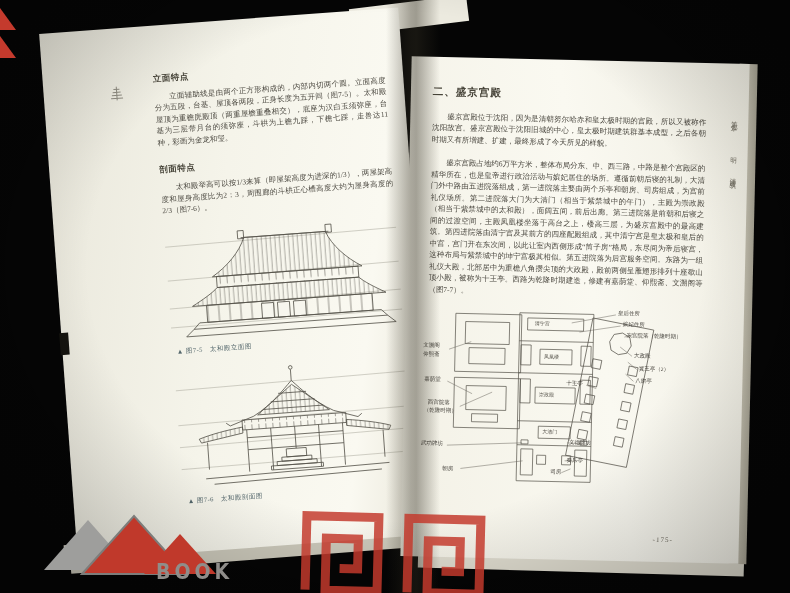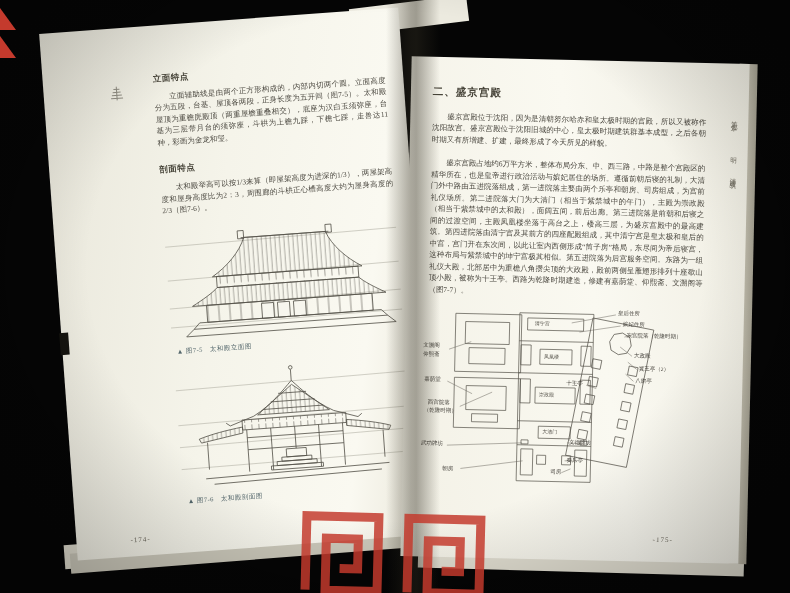--- a/index.html
+++ b/index.html
@@ -285,20 +285,28 @@
   </div>
 
   <div class="gutter"></div>
   <div class="vignette"></div>
 
   <svg class="wm wm-corner" width="20" height="58" viewBox="0 0 20 58">
     <polygon points="0,4 16,26 0,26" fill="#c43a2d"></polygon>
     <polygon points="0,32 16,54 0,54" fill="#c43a2d"></polygon>
   </svg>
 
+  <div class="wm wm-logo">
+    <svg width="240" height="84" viewBox="0 0 240 84">
+      <polygon points="16,62 60,12 104,62" fill="#9e9e9c"></polygon>
+      <polygon points="54,66 106,8 158,66" fill="#c0392b" stroke="#7d7d7b" stroke-width="2"></polygon>
+      <polygon points="116,66 152,26 188,66" fill="#c0392b"></polygon>
+    </svg>
+    <div class="wm-book">BOOK</div>
+  </div>
 
   <svg class="wm wm-seal" width="200" height="86" viewBox="0 0 200 86">
     <g stroke="#c43a2d" stroke-width="9" fill="none">
       <path d="M10,82 V8 H82 V82 H30 V30 H62 V60 H44"></path>
       <path d="M112,82 V8 H184 V82 H132 V30 H164 V60 H146"></path>
     </g>
   </svg>
 
 </div>
 

